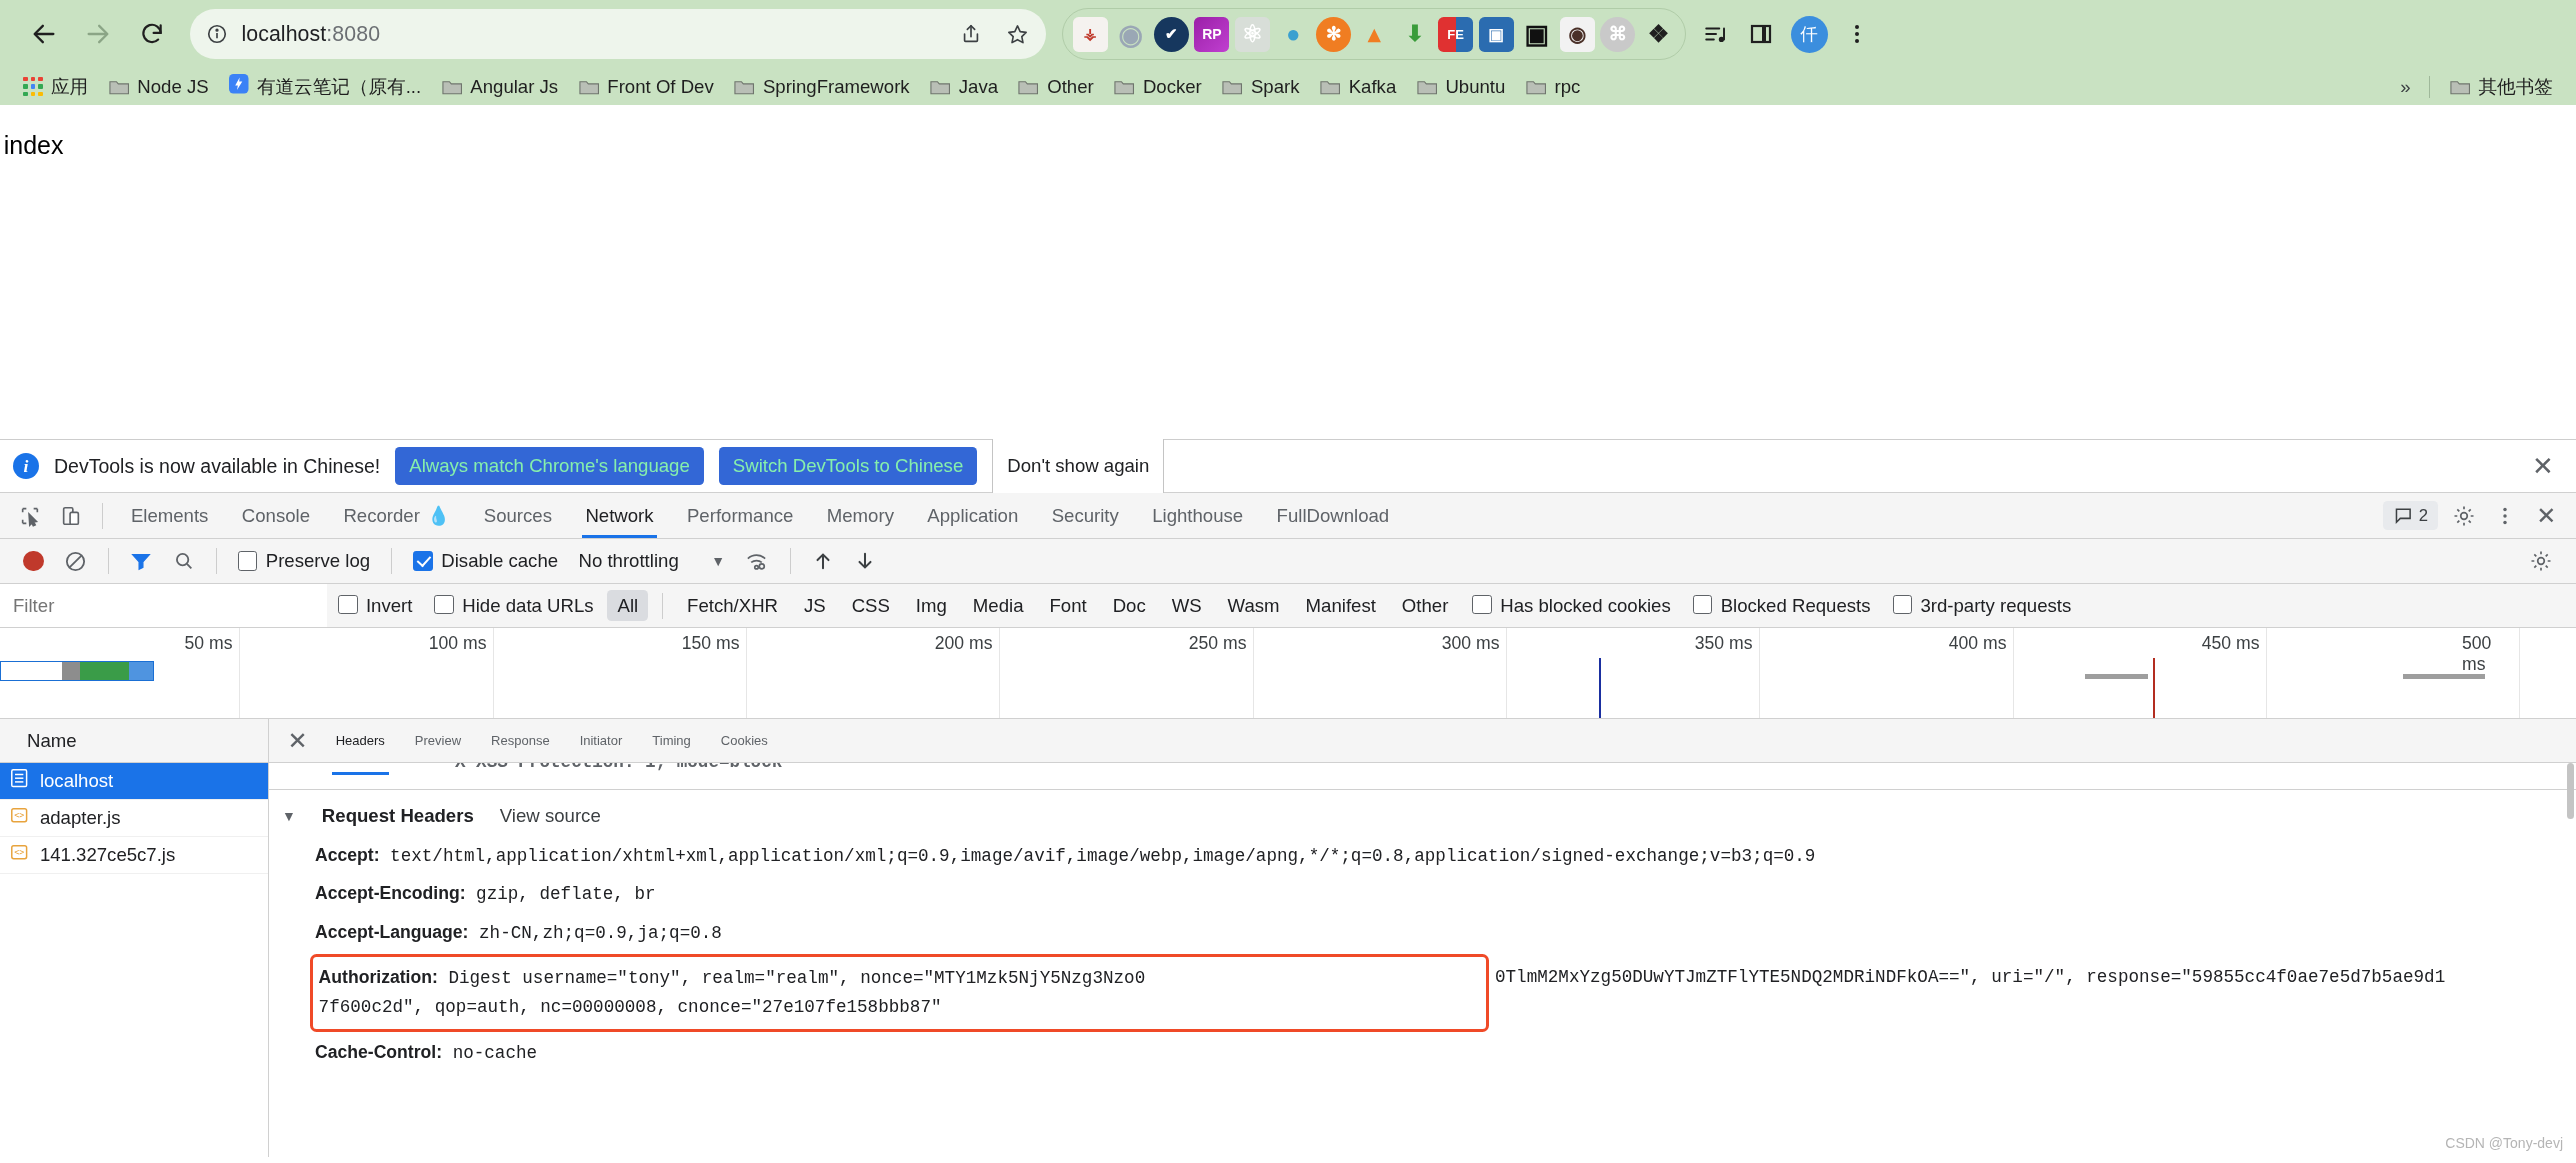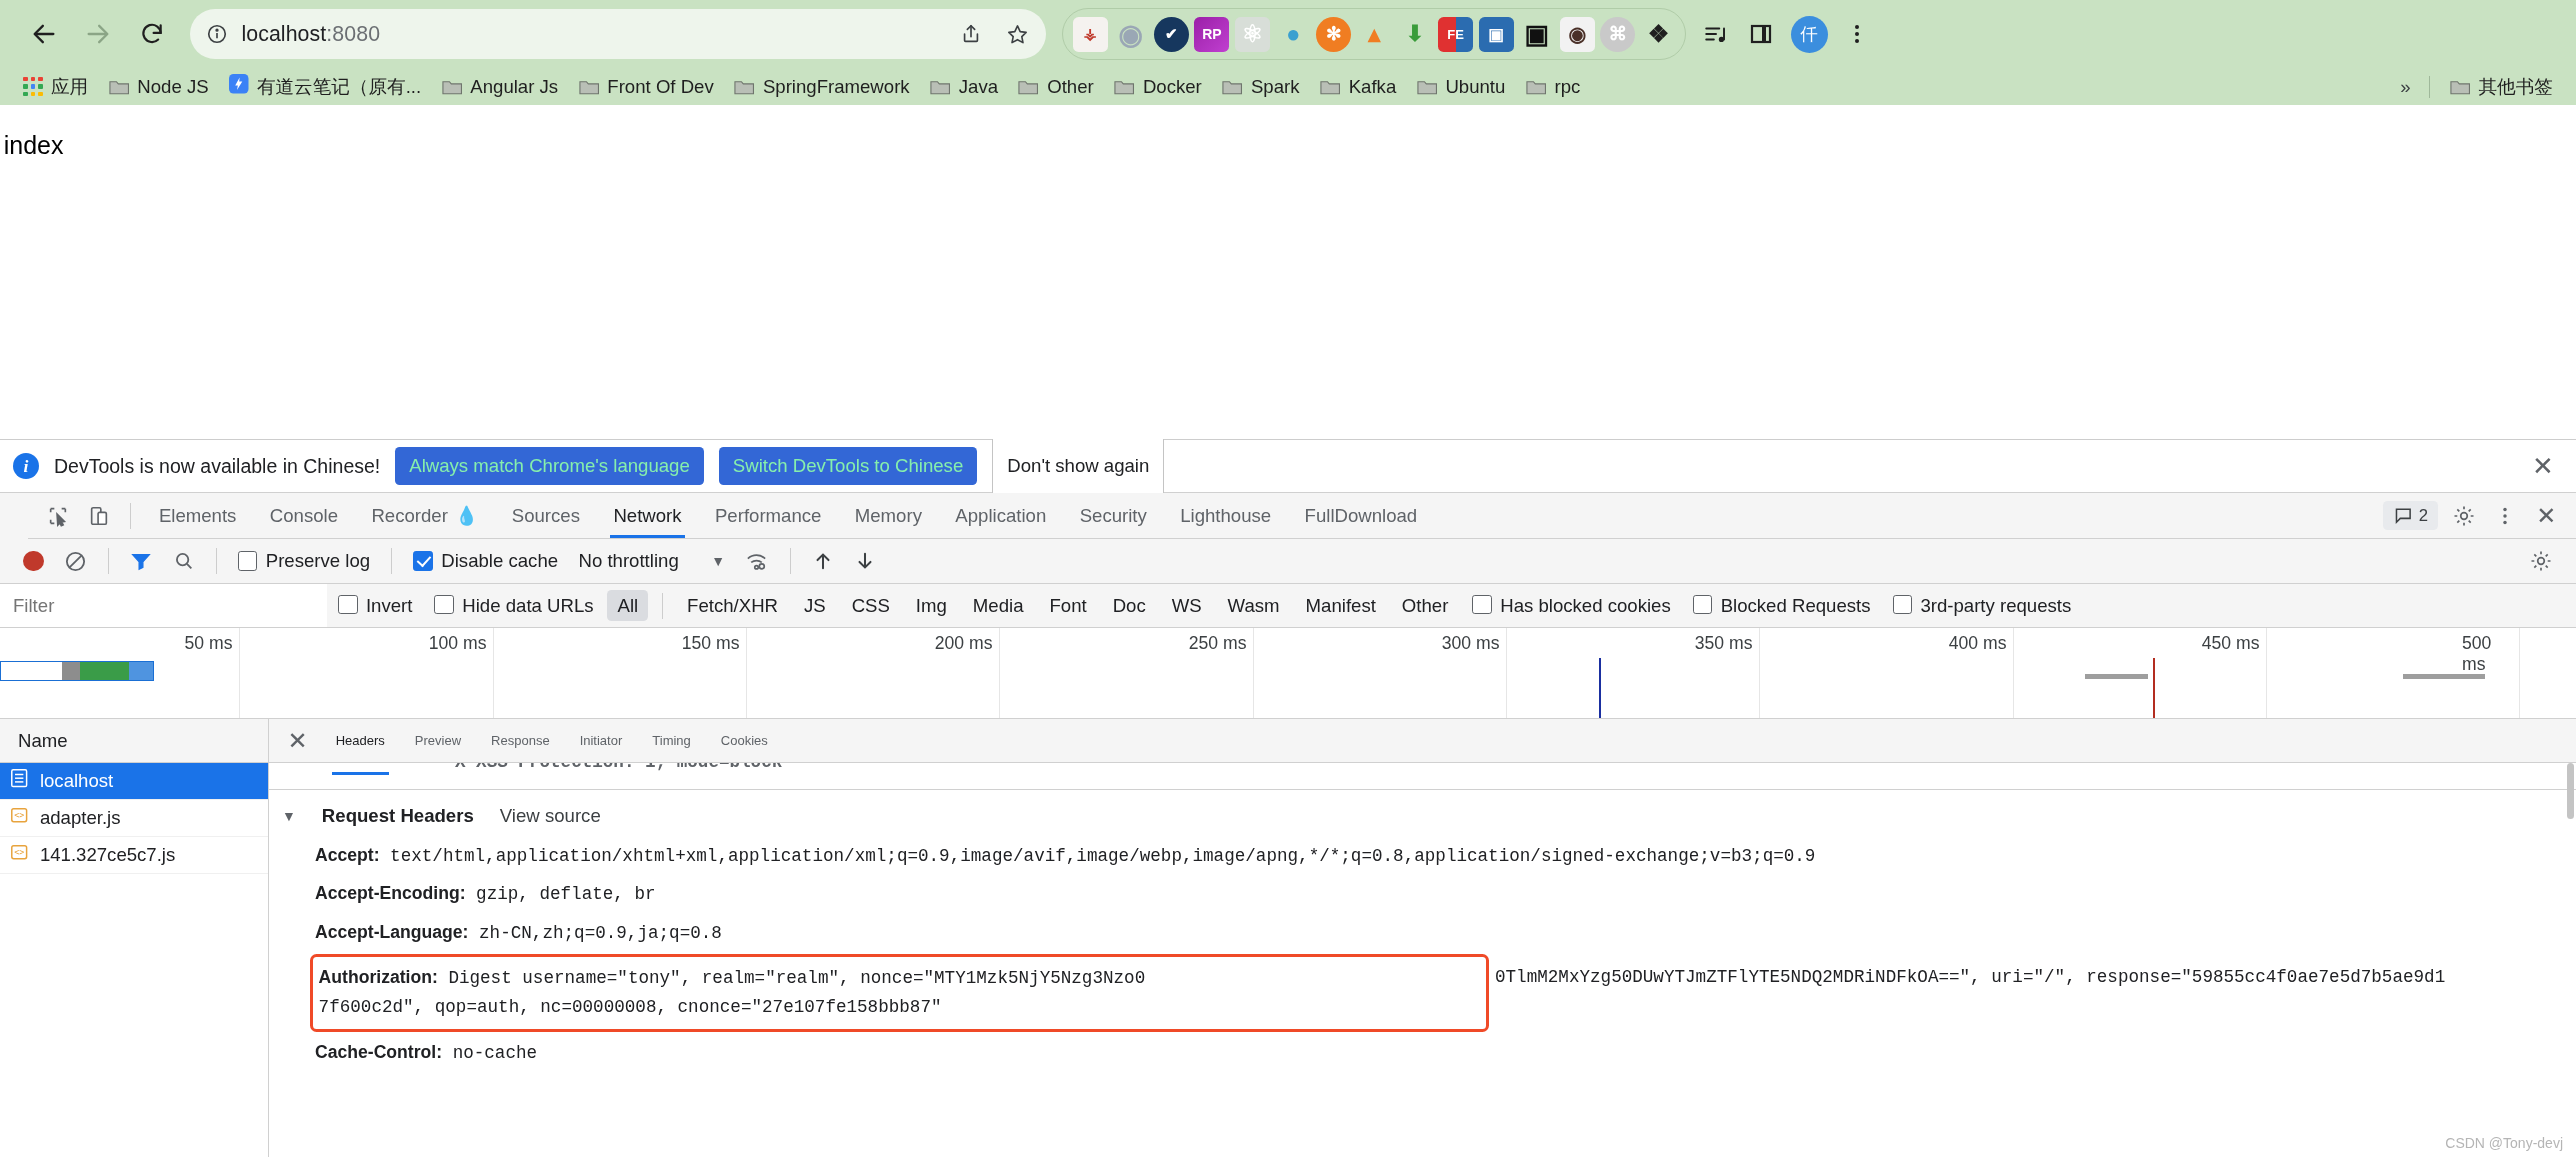--- a/index.html
+++ b/index.html
@@ -158,21 +158,20 @@
   .dt-banner .grow { flex:1 1 auto; }
   .banner-close { font-size:26px; color:#5f6368; padding-right:9.3px; }
 
   .dt-tabs {
     height: 46px;
     background:#f5f5f5;
     border-bottom: 0.9px solid #d0d0d0;
     display:flex; align-items:center;
     padding: 0 9.3px;
     gap: 0;
-    margin-left: 28px;
   }
   .dt-icon-btn {
     width:41px;height:37px;
     display:flex;align-items:center;justify-content:center;
     color:#5f6368;
   }
   .vsep { width:0.9px; height:26px; background:#cdcdcd; margin:0 11px; }
   .dt-tab {
     font-size:18.6px; color:#5f6368;
     padding: 11px 16.7px;
@@ -273,21 +272,21 @@
     width: 269px;
     flex: 0 0 269px;
     border-right:0.9px solid #d0d0d0;
     background:#fff;
     display:flex; flex-direction:column;
   }
   .rl-head {
     height:44px; background:#f5f5f5;
     border-bottom:0.9px solid #d0d0d0;
     display:flex;align-items:center;
-    padding: 0 18px; font-size:18.6px; color:#202124;
+    padding: 0 27px; font-size:18.6px; color:#202124;
   }
   .rl-row {
     height:37px; display:flex; align-items:center; gap:10.2px;
     padding: 0 9.3px; font-size:18.6px; color:#202124;
     border-bottom:0.9px solid #f0f0f0;
     white-space:nowrap;
   }
   .rl-row.selected { background:#1a73e8; color:#fff; }
 
   .detail {

